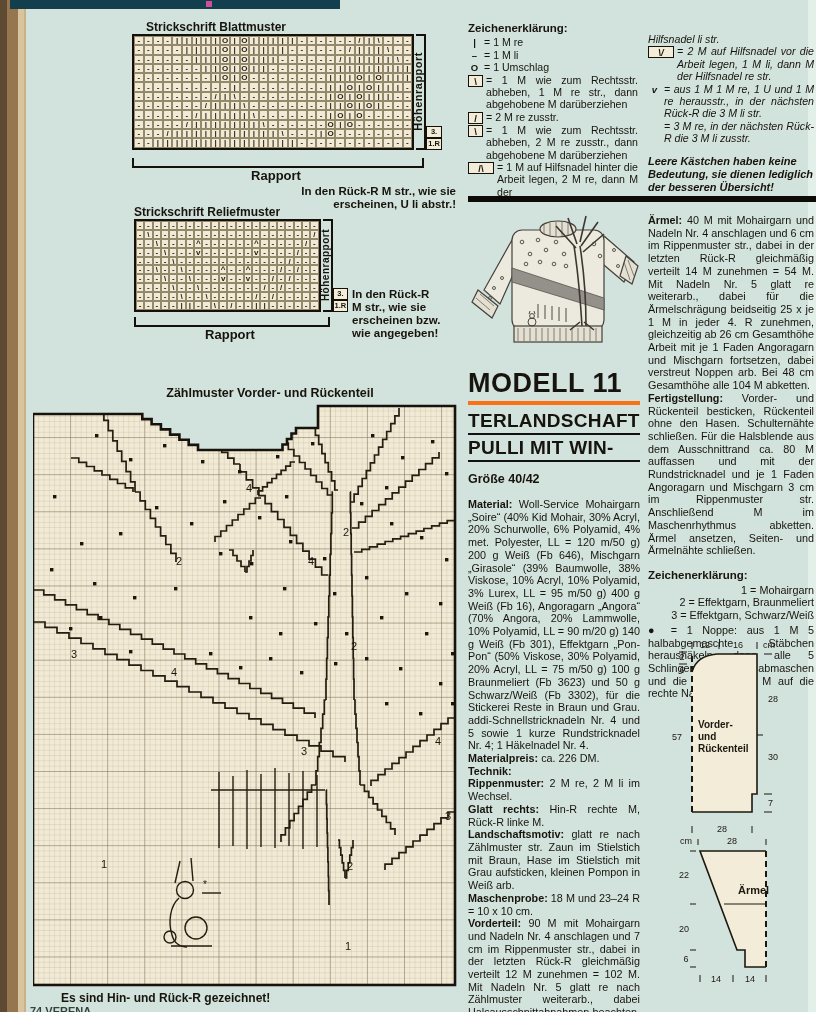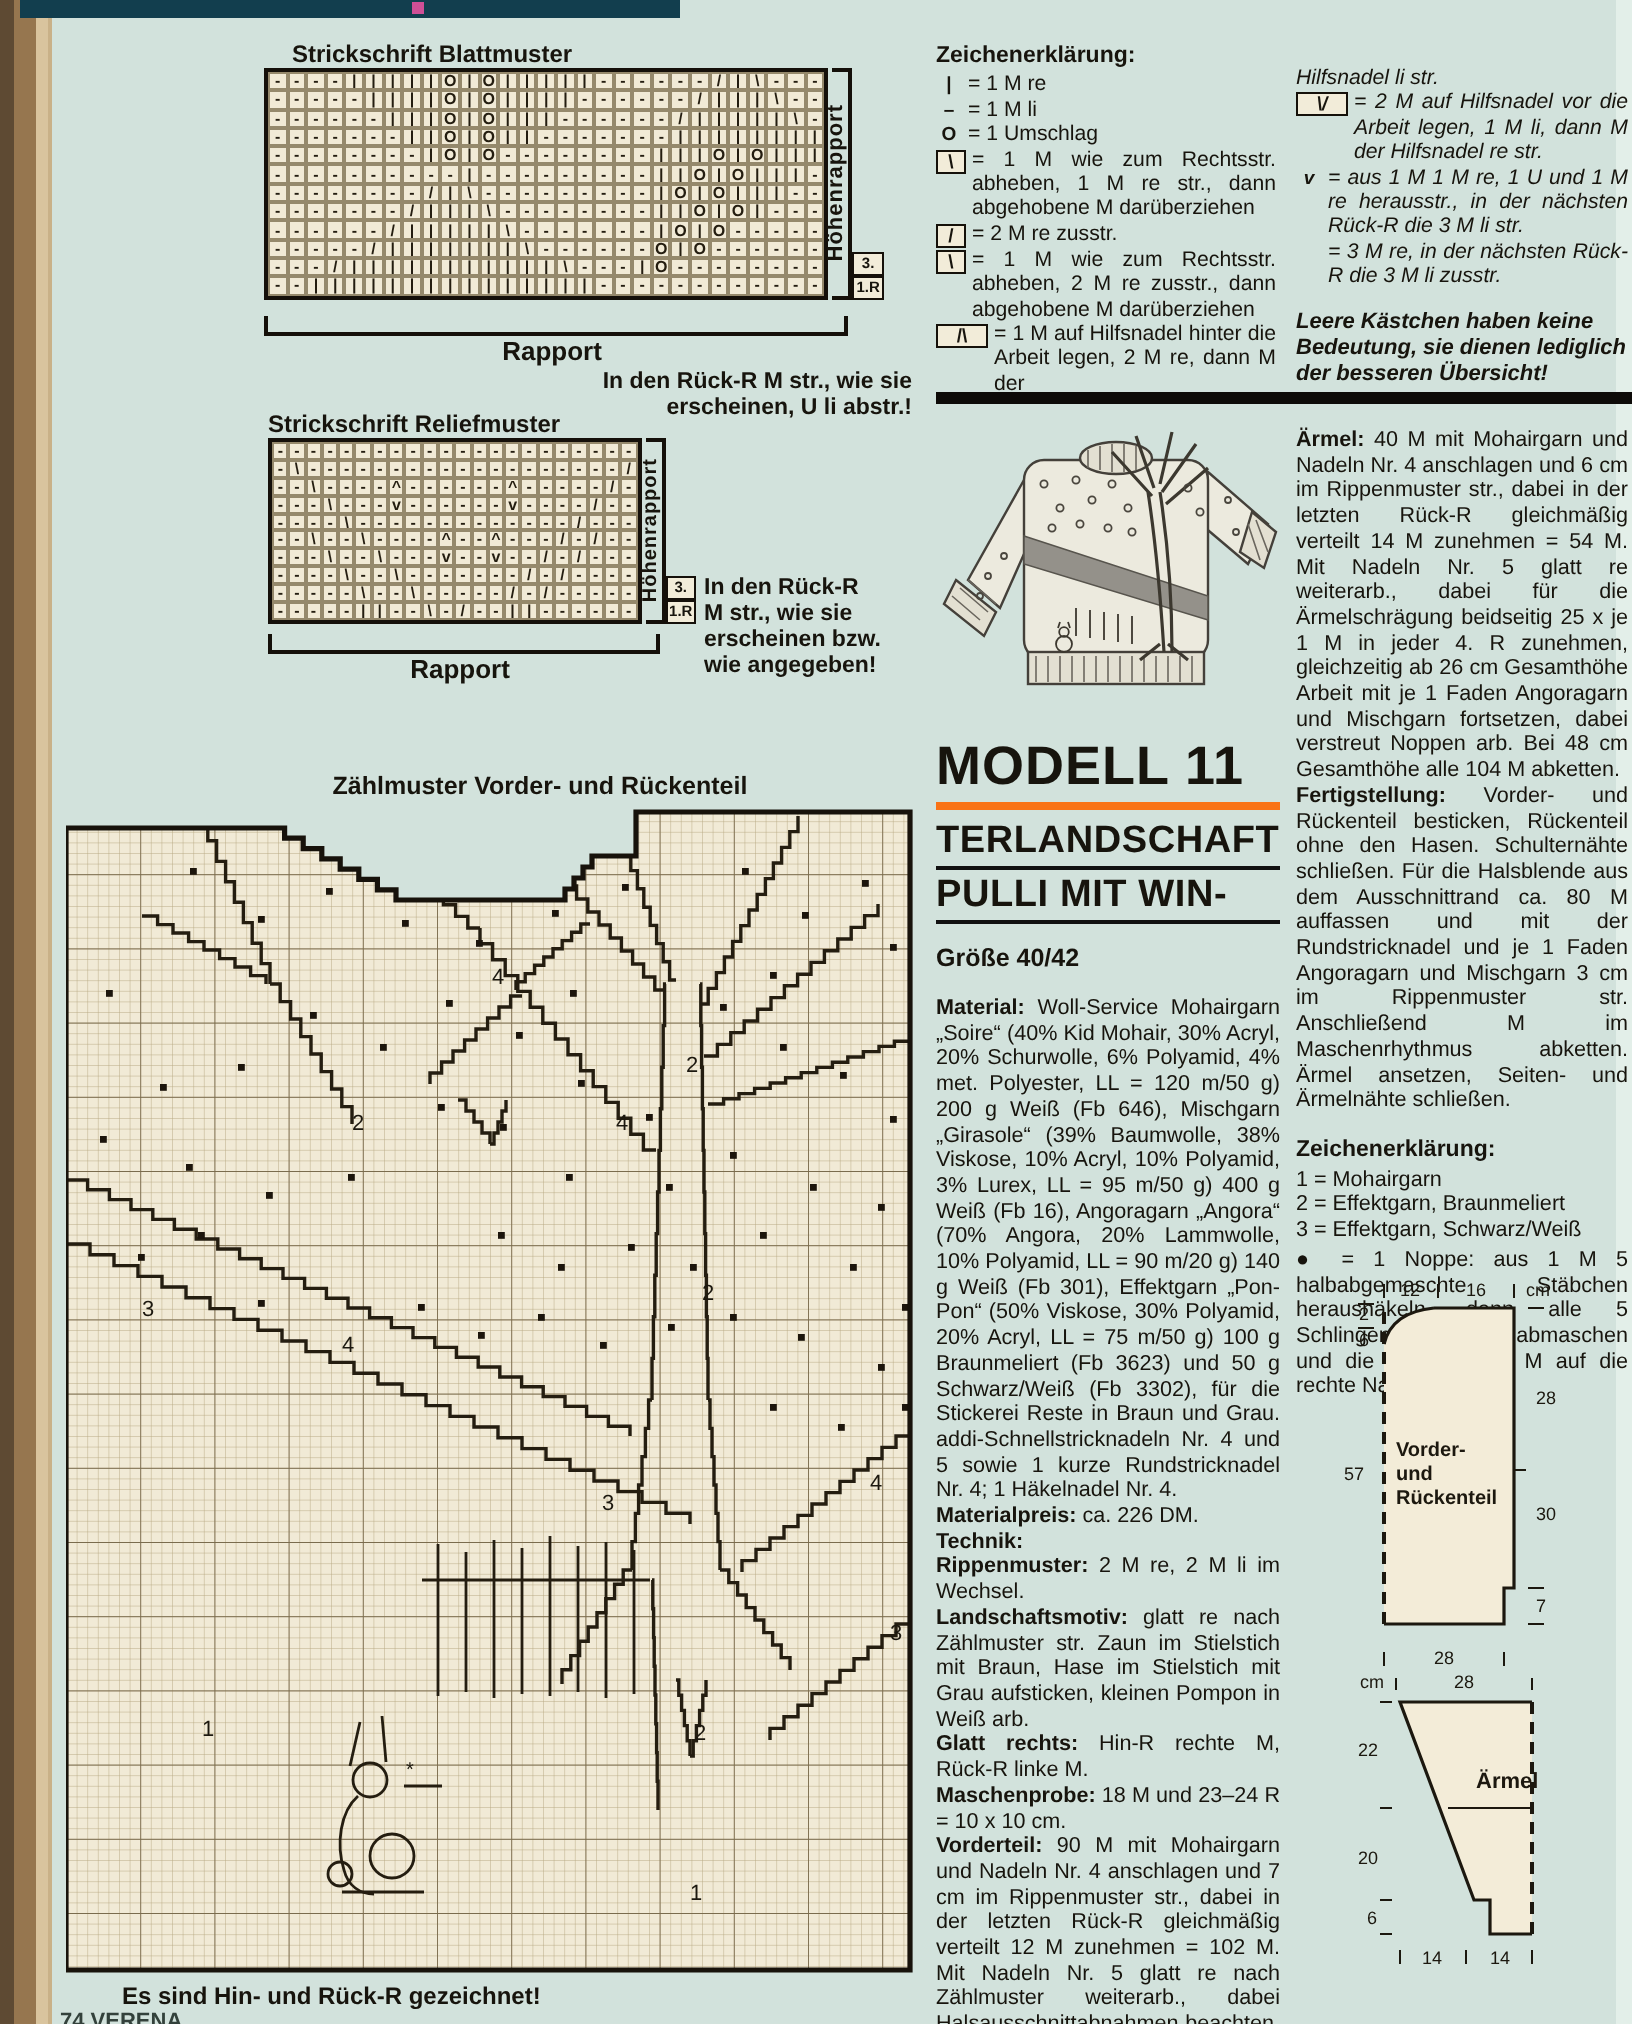--- a/index.html
+++ b/index.html
@@ -937,34 +937,34 @@
   <div class="abs" style="left:468px;top:368px;width:172px;">
     <div class="model-title">MODELL 11</div>
     <div class="sub-title">TERLANDSCHAFT</div>
     <div class="sub-title">PULLI MIT WIN-</div>
     <div class="size-line">Größe 40/42</div>
     <div class="col-text" id="article-paras">
         <p><b class="plabel">Material:</b> Woll-Service Mohairgarn „Soire“ (40% Kid Mohair, 30% Acryl, 20% Schurwolle, 6% Polyamid, 4% met. Polyester, LL = 120 m/50 g) 200 g Weiß (Fb 646), Mischgarn „Girasole“ (39% Baumwolle, 38% Viskose, 10% Acryl, 10% Polyamid, 3% Lurex, LL = 95 m/50 g) 400 g Weiß (Fb 16), Angoragarn „Angora“ (70% Angora, 20% Lammwolle, 10% Polyamid, LL = 90 m/20 g) 140 g Weiß (Fb 301), Effektgarn „Pon-Pon“ (50% Viskose, 30% Polyamid, 20% Acryl, LL = 75 m/50 g) 100 g Braunmeliert (Fb 3623) und 50 g Schwarz/Weiß (Fb 3302), für die Stickerei Reste in Braun und Grau. addi-Schnellstricknadeln Nr. 4 und 5 sowie 1 kurze Rundstricknadel Nr. 4; 1 Häkelnadel Nr. 4.</p>
         <p><b class="plabel">Materialpreis:</b> ca. 226 DM.</p>
         <p><b class="plabel">Technik:</b></p>
         <p><b class="plabel">Rippenmuster:</b> 2 M re, 2 M li im Wechsel.</p>
+        <p><b class="plabel">Glatt rechts:</b> Hin-R rechte M, Rück-R linke M.</p>
         <p><b class="plabel">Landschaftsmotiv:</b> glatt re nach Zählmuster str. Zaun im Stielstich mit Braun, Hase im Stielstich mit Grau aufsticken, kleinen Pompon in Weiß arb.</p>
-        <p><b class="plabel">Glatt rechts:</b> Hin-R rechte M, Rück-R linke M.</p>
         <p><b class="plabel">Maschenprobe:</b> 18 M und 23–24 R = 10 x 10 cm.</p>
         <p><b class="plabel">Vorderteil:</b> 90 M mit Mohairgarn und Nadeln Nr. 4 anschlagen und 7 cm im Rippenmuster str., dabei in der letzten Rück-R gleichmäßig verteilt 12 M zunehmen = 102 M. Mit Nadeln Nr. 5 glatt re nach Zählmuster weiterarb., dabei Halsausschnittabnahmen beachten. Nach Zählmusterende verbleibende 29 Schulter-M abketten.</p>
       </div>
   </div>
 
   <div class="abs col-text" style="left:648px;top:214px;width:166px;">
     <div id="right-paras">
         <p><b class="plabel">Ärmel:</b> 40 M mit Mohairgarn und Nadeln Nr. 4 anschlagen und 6 cm im Rippenmuster str., dabei in der letzten Rück-R gleichmäßig verteilt 14 M zunehmen = 54 M. Mit Nadeln Nr. 5 glatt re weiterarb., dabei für die Ärmelschrägung beidseitig 25 x je 1 M in jeder 4. R zunehmen, gleichzeitig ab 26 cm Gesamthöhe Arbeit mit je 1 Faden Angoragarn und Mischgarn fortsetzen, dabei verstreut Noppen arb. Bei 48 cm Gesamthöhe alle 104 M abketten.</p>
         <p><b class="plabel">Fertigstellung:</b> Vorder- und Rückenteil besticken, Rückenteil ohne den Hasen. Schulternähte schließen. Für die Halsblende aus dem Ausschnittrand ca. 80 M auffassen und mit der Rundstricknadel und je 1 Faden Angoragarn und Mischgarn 3 cm im Rippenmuster str. Anschließend M im Maschenrhythmus abketten. Ärmel ansetzen, Seiten- und Ärmelnähte schließen.</p>
       </div>
     <h4 style="margin:12px 0 2px 0;font-size:11.5px;">Zeichenerklärung:</h4>
-    <div id="legend2-list" style="text-align:left;">
+    <div id="legend2-list" style="text-align:right;">
         <div>1 = Mohairgarn</div>
         <div>2 = Effektgarn, Braunmeliert</div>
         <div>3 = Effektgarn, Schwarz/Weiß</div>
       </div>
     <p style="margin-top:2px;">● = 1 Noppe: aus 1 M 5 halbabgemaschte Stäbchen heraushäkeln, dann alle 5 Schlingen auf einmal abmaschen und die verbleibende M auf die rechte Nadel nehmen</p>
   </div>
 
   <svg class="abs" style="left:646px;top:640px;" width="170" height="198" viewBox="0 0 170 198">
     <path d="M71,14 L111,14 L111,154 L106,154 L106,172 L46,172 L46,32 Q50,16 71,14 Z" fill="#f3ecd8"></path>
     <path d="M71,14 L111,14 L111,154 L106,154 L106,172 L46,172" fill="none" stroke="#1c180f" stroke-width="1.6"></path>

